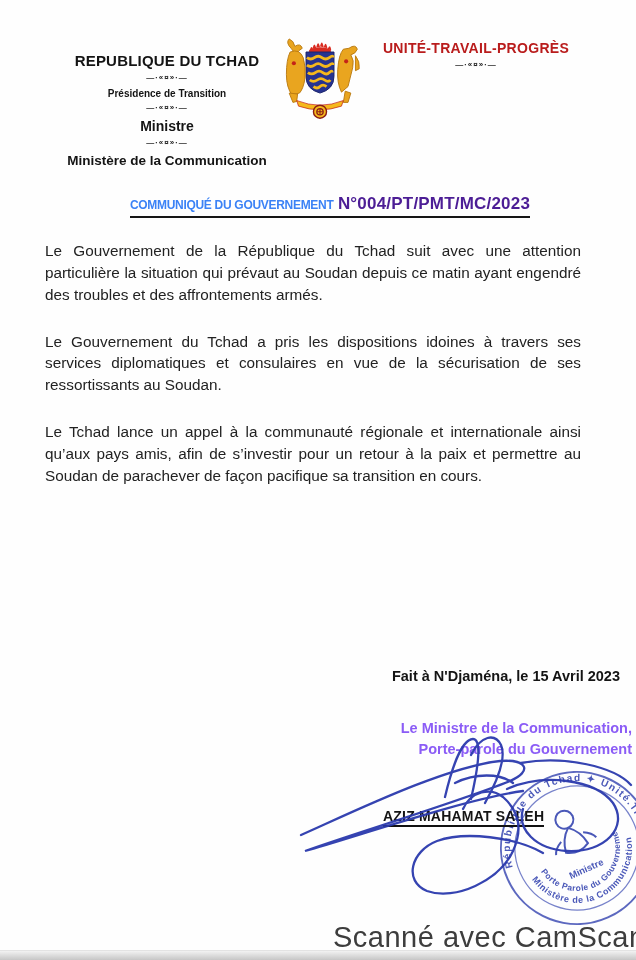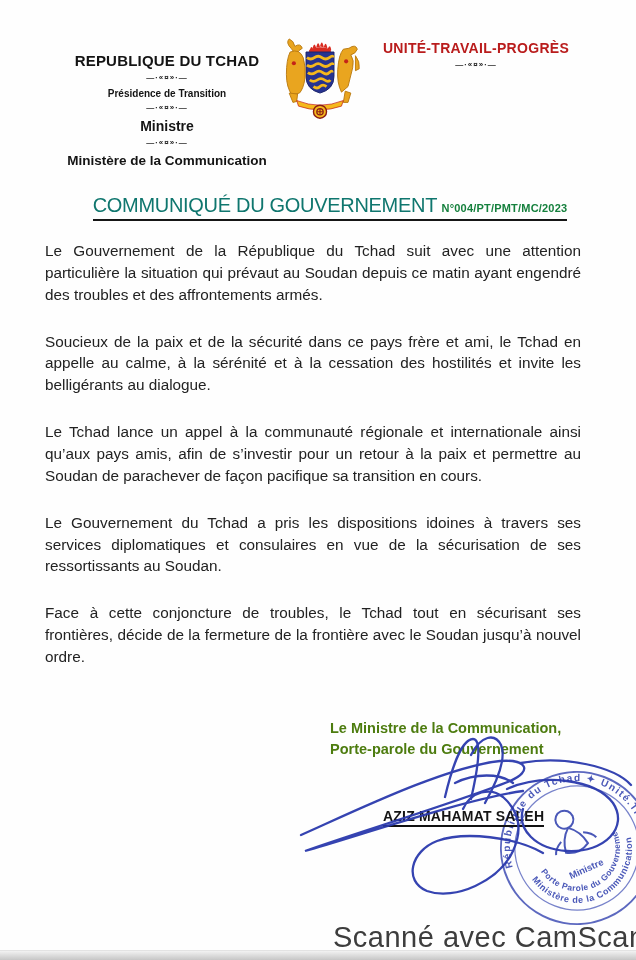--- a/index.html
+++ b/index.html
@@ -20,31 +20,31 @@
   .org-3{font-size:14px;}
   .org-4{font-size:13.5px;}
   .ornament{font-size:8px;color:#222;line-height:10px;margin:4px 0 5px 0;letter-spacing:1px;font-weight:bold;}
   .hdr-right{position:absolute;left:362px;top:40px;width:228px;text-align:center;}
   .motto{font-weight:bold;font-size:14px;color:#b91c1c;letter-spacing:.3px;}
   .emblem{position:absolute;left:278px;top:34px;width:84px;height:92px;}
 
   
   .title{position:absolute;left:60px;top:194px;width:540px;text-align:center;white-space:nowrap;}
   .title-underline{display:inline-block;border-bottom:2.5px solid #161616;padding-bottom:2px;}
-  .title-main{font-weight:normal;font-size:20px;letter-spacing:-0.3px;color:#0f766e;font-stretch:condensed;}
-  .title-num{font-weight:bold;font-size:11px;color:#15803d;letter-spacing:.2px;}
+  .title-main{font-weight:bold;font-size:12px;letter-spacing:-0.3px;color:#3b82f6;font-stretch:condensed;}
+  .title-num{font-weight:bold;font-size:17px;color:#4c1d95;letter-spacing:.2px;}
 
   
   .bodytext{position:absolute;left:45px;top:240px;width:552px;}
   .bodytext p{margin:0 16px 25px 0;font-size:15.3px;line-height:1.43;text-align:justify;color:#222;}
 
   .dateline{position:absolute;right:16px;top:668px;font-weight:bold;font-size:14.5px;color:#141414;}
 
   
-  .sig-role{position:absolute;left:330px;top:718px;width:302px;text-align:left;font-weight:bold;font-size:14.5px;line-height:1.45;color:#4d7c0f;}
+  .sig-role{position:absolute;left:330px;top:718px;width:302px;text-align:right;font-weight:bold;font-size:14.5px;line-height:1.45;color:#8b5cf6;}
   .sig-name{position:absolute;left:383px;top:808px;font-weight:bold;font-size:14px;color:#141414;border-bottom:2px solid #111;padding-bottom:1px;letter-spacing:.2px;z-index:3;}
   .sig-ink{position:absolute;left:295px;top:733px;width:345px;height:205px;z-index:4;pointer-events:none;}
   .stamp{position:absolute;left:492px;top:762px;width:170px;height:172px;z-index:2;}
 
   
   .watermark{position:absolute;left:333px;top:921px;font-size:29px;color:#3d3d3d;letter-spacing:.5px;white-space:nowrap;z-index:5;}
   .bottom-strip{position:absolute;left:0;bottom:0;width:636px;height:9px;background:linear-gradient(#f2f2f2,#c6c6c6);border-top:1px solid #e3e3e3;z-index:6;}
 </style>
 </head>
 <body>
@@ -109,26 +109,25 @@
 
   <div class="title">
     <span class="title-underline">
       <span class="title-main">COMMUNIQUÉ DU GOUVERNEMENT</span>
       <span class="title-num">N°004/PT/PMT/MC/2023</span>
     </span>
   </div>
 
   <div class="bodytext">
     <p>Le Gouvernement de la République du Tchad suit avec une attention particulière la situation qui prévaut au Soudan depuis ce matin ayant engendré des troubles et des affrontements armés.</p>
-    <p>Soucieux de la paix et de la sécurité dans ce pays frère et ami, le Tchad en appelle au calme, à la sérénité et à la cessation des hostilités et invite les belligérants au dialogue.</p>
+    <p>Le Gouvernement du Tchad a pris les dispositions idoines à travers ses services diplomatiques et consulaires en vue de la sécurisation de ses ressortissants au Soudan.</p>
     <p>Le Tchad lance un appel à la communauté régionale et internationale ainsi qu’aux pays amis, afin de s’investir pour un retour à la paix et permettre au Soudan de parachever de façon pacifique sa transition en cours.</p>
-    <p>Le Gouvernement du Tchad a pris les dispositions idoines à travers ses services diplomatiques et consulaires en vue de la sécurisation de ses ressortissants au Soudan.</p>
-    <p>Face à cette conjoncture de troubles, le Tchad tout en sécurisant ses frontières, décide de la fermeture de la frontière avec le Soudan jusqu’à nouvel ordre.</p>
   </div>
 
+  <div class="dateline">Fait à N'Djaména, le 15 Avril  2023</div>
 
   <div class="sig-role">
     <div>Le Ministre de la Communication,</div>
     <div>Porte-parole du Gouvernement</div>
   </div>
 
   <svg class="stamp" viewBox="0 0 170 172">
     <g transform="rotate(-24 85 86)" fill="none" stroke="#4a58b8">
       <circle cx="85" cy="86" r="76" stroke-width="2" opacity="0.9"></circle>
       <circle cx="85" cy="86" r="62" stroke-width="1.2" opacity="0.75"></circle>

